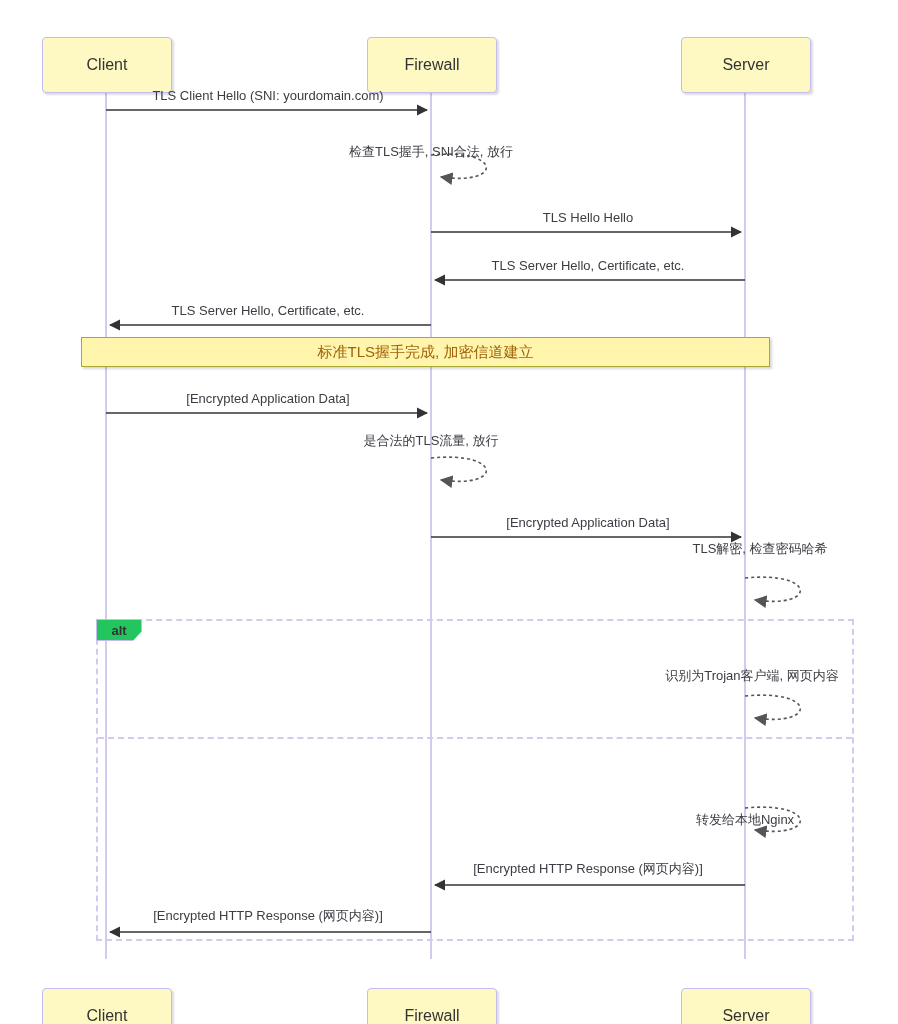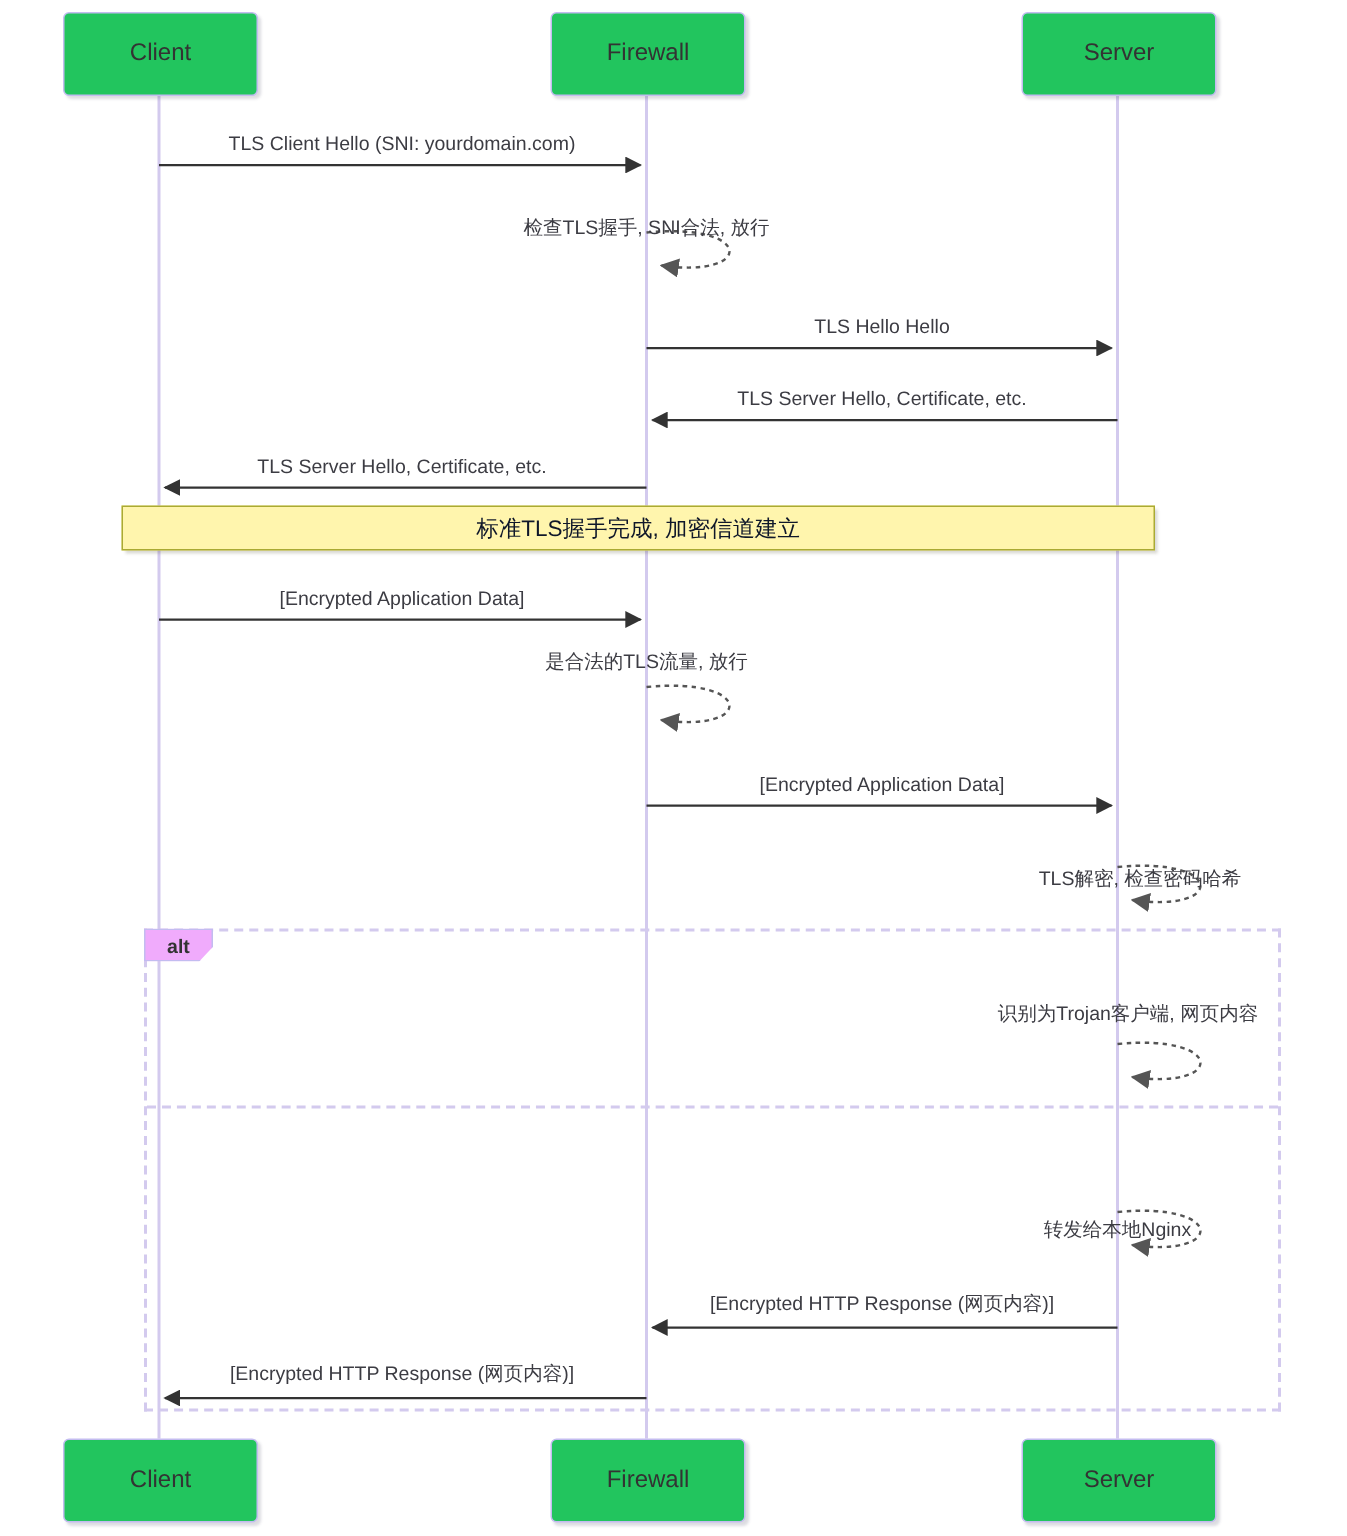--- a/index.html
+++ b/index.html
@@ -3,39 +3,39 @@
 <meta charset="utf-8">
 <style>
   html,body{margin:0;padding:0;background:#ffffff;}
   .canvas{
     position:relative;width:898px;height:1024px;background:#ffffff;overflow:hidden;
     font-family:"Liberation Sans","DejaVu Sans",sans-serif;color:#333;
   }
   .arrows{position:absolute;left:0;top:0;pointer-events:none;}
   .lifeline{position:absolute;top:64px;height:895px;width:2px;background:#d3caee;}
   .actor{
-    position:absolute;width:128px;height:54px;background:#22c55e;border:1px solid #c3bcf0;
+    position:absolute;width:128px;height:54px;background:#fef9c3;border:1px solid #c3bcf0;
     border-radius:4px;display:flex;align-items:center;justify-content:center;
-    font-size:16px;color:#333;box-shadow:2px 2px 2px rgba(60,60,90,0.18);
+    font-size:16px;color:#333;box-shadow:2px 2px 2px rgba(60,60,90,0.18);margin-top:29px;
   }
   .msg{
     position:absolute;transform:translateX(-50%);white-space:nowrap;
     font-size:13px;font-weight:400;color:#3c3c43;line-height:16px;
   }
   .note{
     position:absolute;left:81px;top:337px;width:687px;height:28px;background:#FFF5AD;
     border:1px solid #AAAA33;display:flex;align-items:center;justify-content:center;
-    font-size:15px;color:#0f172a;box-shadow:2px 2px 2px rgba(60,60,30,0.2);
+    font-size:15px;color:#a16207;box-shadow:2px 2px 2px rgba(60,60,30,0.2);
   }
   .alt-frame{
     position:absolute;left:96px;top:619px;width:758px;height:322px;
     border:2px dashed #d3caee;box-sizing:border-box;
   }
   .alt-label{
-    position:absolute;left:-2px;top:-2px;width:46px;height:22px;background:#f0abfc;
+    position:absolute;left:-2px;top:-2px;width:46px;height:22px;background:#22c55e;
     border:1px solid #c3bcf0;box-sizing:border-box;display:flex;align-items:center;
     justify-content:center;font-size:13px;font-weight:600;color:#333;
     clip-path:polygon(0 0,100% 0,100% 55%,80% 100%,0 100%);
   }
   .alt-divider{
     position:absolute;left:0;top:116px;width:100%;height:0;
     border-top:2px dashed #d3caee;
   }
 </style>
 </head>
@@ -101,19 +101,19 @@
   <div class="note">标准TLS握手完成, 加密信道建立</div>
 
   <div class="msg" style="left:268px;top:88px">TLS Client Hello (SNI: yourdomain.com)</div>
   <div class="msg" style="left:431px;top:144px">检查TLS握手, SNI合法, 放行</div>
   <div class="msg" style="left:588px;top:210px">TLS Hello Hello</div>
   <div class="msg" style="left:588px;top:258px">TLS Server Hello, Certificate, etc.</div>
   <div class="msg" style="left:268px;top:303px">TLS Server Hello, Certificate, etc.</div>
   <div class="msg" style="left:268px;top:391px">[Encrypted Application Data]</div>
   <div class="msg" style="left:431px;top:433px">是合法的TLS流量, 放行</div>
   <div class="msg" style="left:588px;top:515px">[Encrypted Application Data]</div>
-  <div class="msg" style="left:760px;top:578px">TLS解密, 检查密码哈希</div>
+  <div class="msg" style="left:760px;top:541px">TLS解密, 检查密码哈希</div>
   <div class="msg" style="left:752px;top:668px">识别为Trojan客户端, 网页内容</div>
   <div class="msg" style="left:745px;top:812px">转发给本地Nginx</div>
   <div class="msg" style="left:588px;top:861px">[Encrypted HTTP Response (网页内容)]</div>
   <div class="msg" style="left:268px;top:908px">[Encrypted HTTP Response (网页内容)]</div>
 
 </div>
 
 </body></html>

